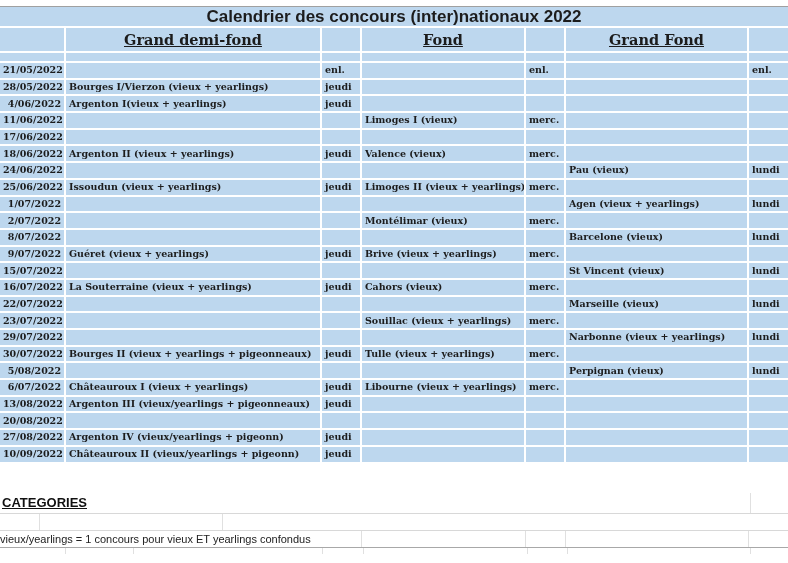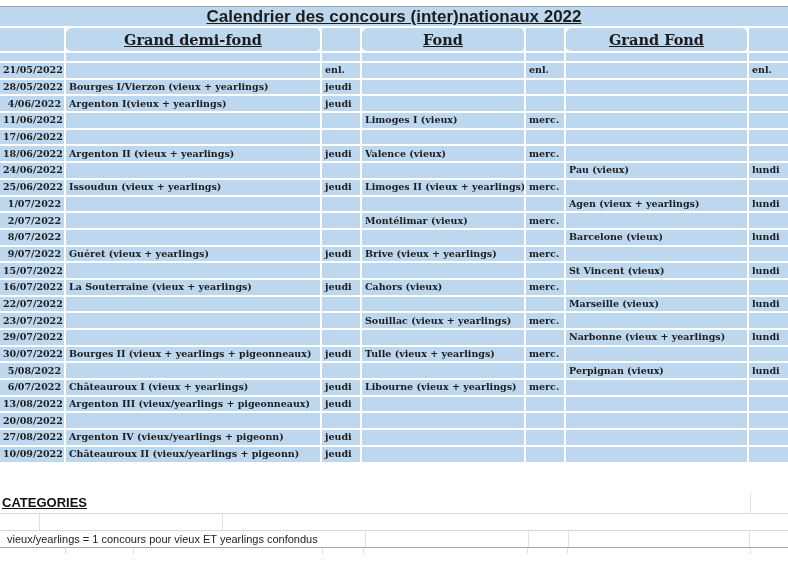--- a/index.html
+++ b/index.html
@@ -18,25 +18,24 @@
     border-bottom: 2px solid #ffffff;
     padding: 0 3px; overflow: hidden; white-space: nowrap;
     font-family: "DejaVu Serif", serif; font-weight: bold;
     font-size: 9.5px; color: #1c1c1c; height: 14.7px; line-height: 14px;
   }
   table.cal td:last-child { border-right: none; }
   td.title {
     text-align: center; font-family: "Liberation Sans", sans-serif !important;
     font-size: 17px !important; font-weight: bold; height: 19px !important; line-height: 19px !important;
     color: #111;
-    text-decoration: underline;
   }
   td.hdr {
     text-align: center; font-size: 14.5px !important; height: 23px !important;
-    line-height: 23px !important; text-decoration: underline; color: #111; border-radius: 6px;
+    line-height: 23px !important; text-decoration: underline; color: #111;
   }
   tr.blank td { height: 8px !important; line-height: 8px; }
   td.date { text-align: right; padding-right: 2px; }
   td.day { text-align: left; }
   #cats {
     position: absolute; left: 0; top: 493px; width: 788px;
     font-family: "Liberation Sans", sans-serif;
   }
   .cat-title {
     height: 20px; line-height: 20px; padding-left: 2px;
@@ -309,21 +308,21 @@
 </div>
 
 <div id="cats">
   <div class="cat-title">CATEGORIES</div>
   <div class="note-row">
     <div class="c" style="width:39px;"></div>
     <div class="c" style="width:182px;"></div>
     <div class="c" style="width:38px;border-right:none;"></div>
   </div>
   <div class="note-row">
-    <div class="c" style="width:361px;padding-left:7px;">vieux/yearlings = 1 concours pour vieux ET yearlings confondus</div>
+    <div class="c" style="width:361px;padding-left:0;">vieux/yearlings = 1 concours pour vieux ET yearlings confondus</div>
     <div class="c" style="width:163px;"></div>
     <div class="c" style="width:39px;"></div>
     <div class="c" style="width:182px;"></div>
     <div class="c" style="width:38px;border-right:none;"></div>
   </div>
   <div class="bottom-line">
     <div class="c" style="width:65px;"></div>
     <div class="c" style="width:67px;"></div>
     <div class="c" style="width:188px;"></div>
     <div class="c" style="width:40px;"></div>

